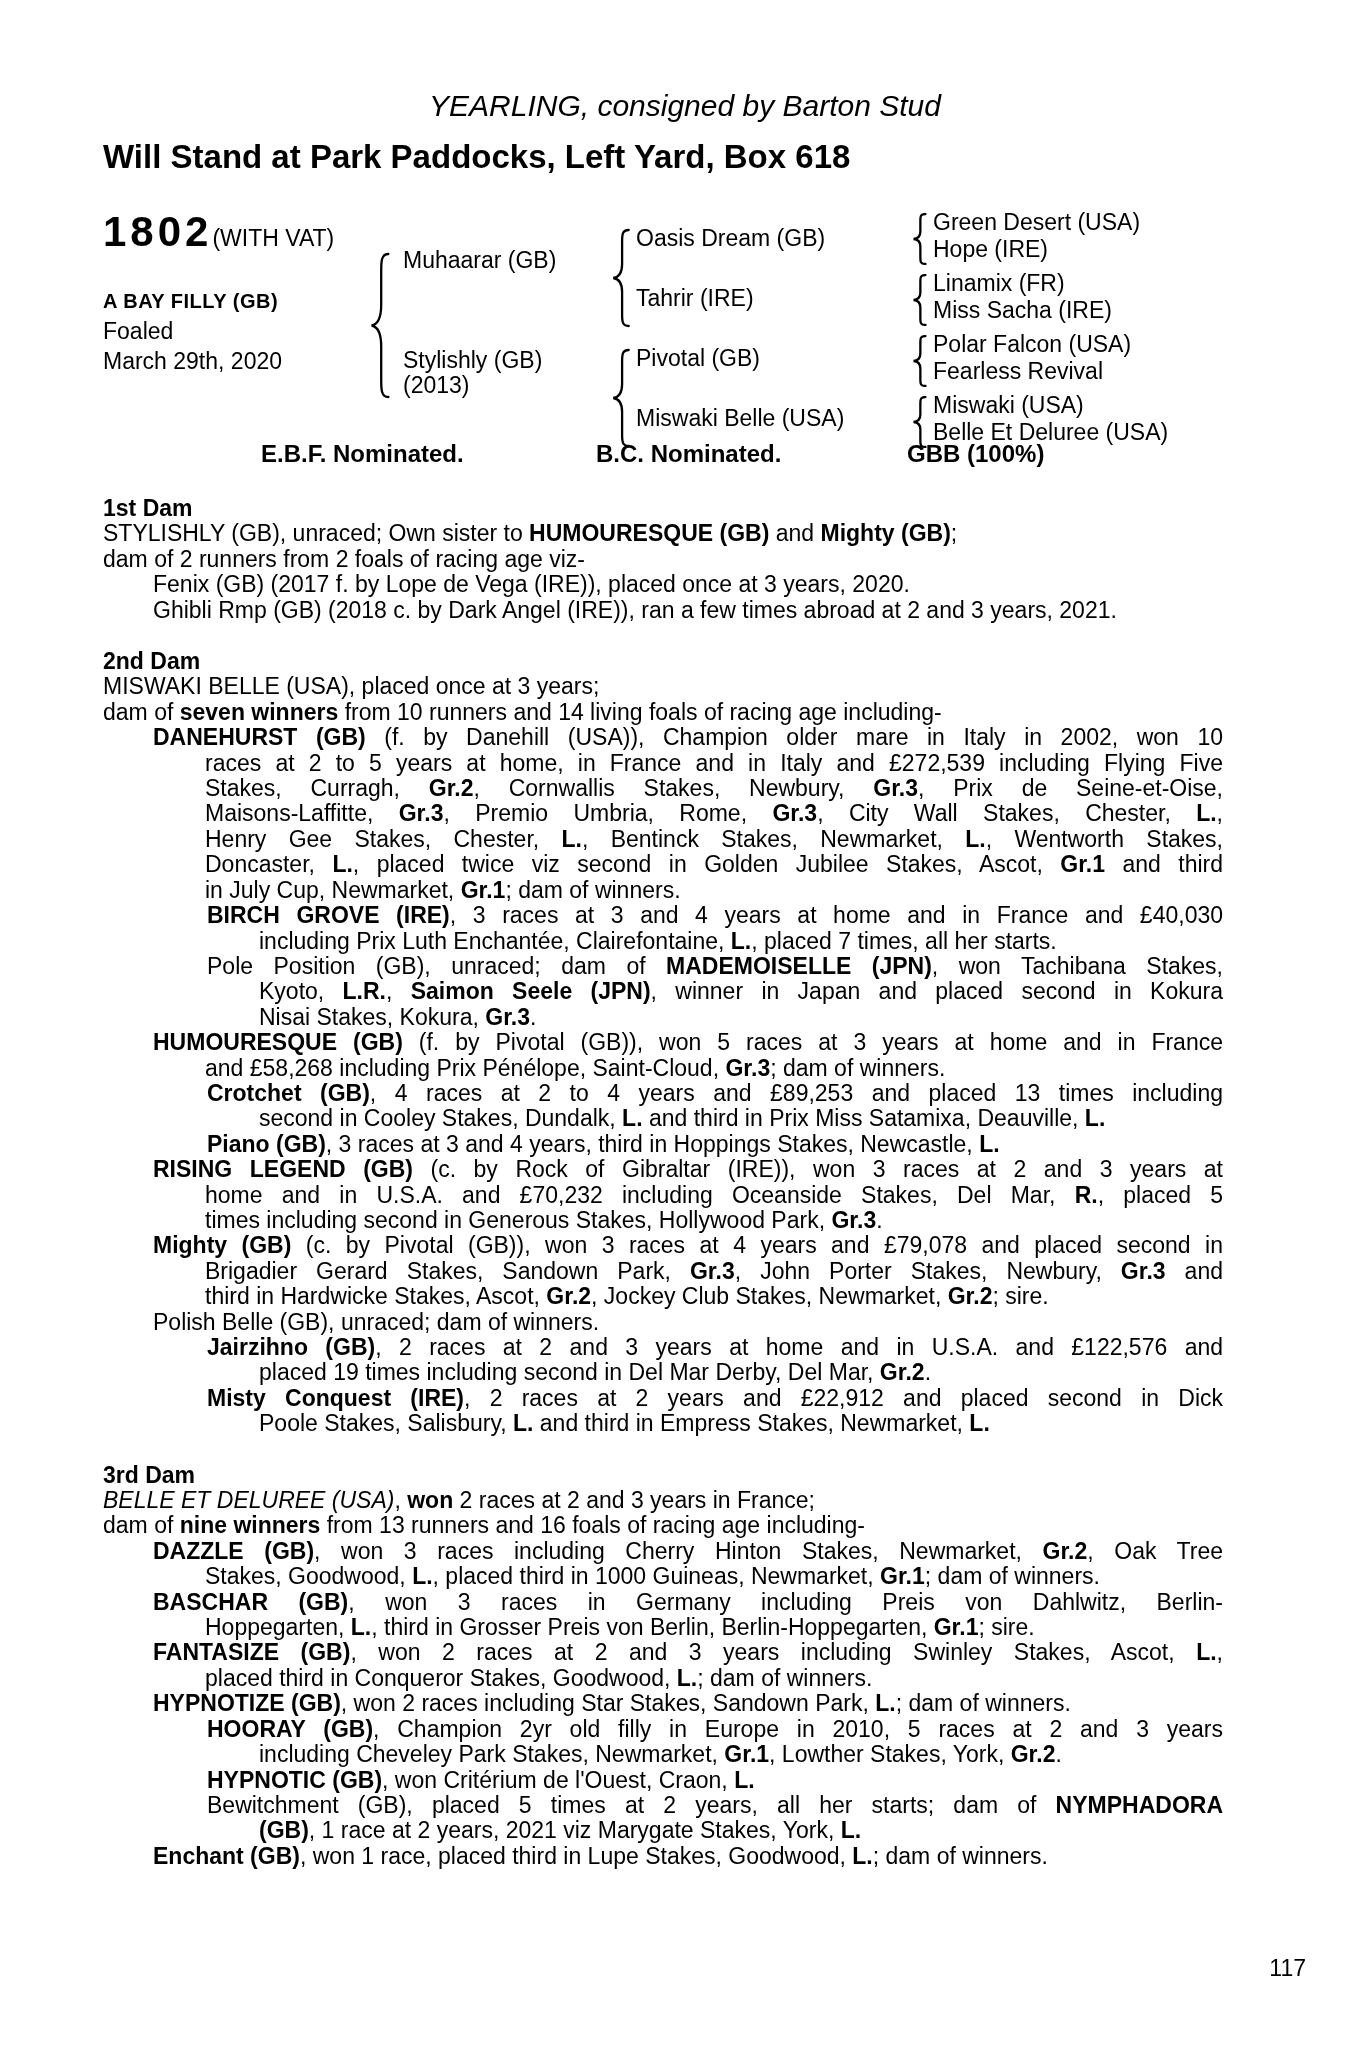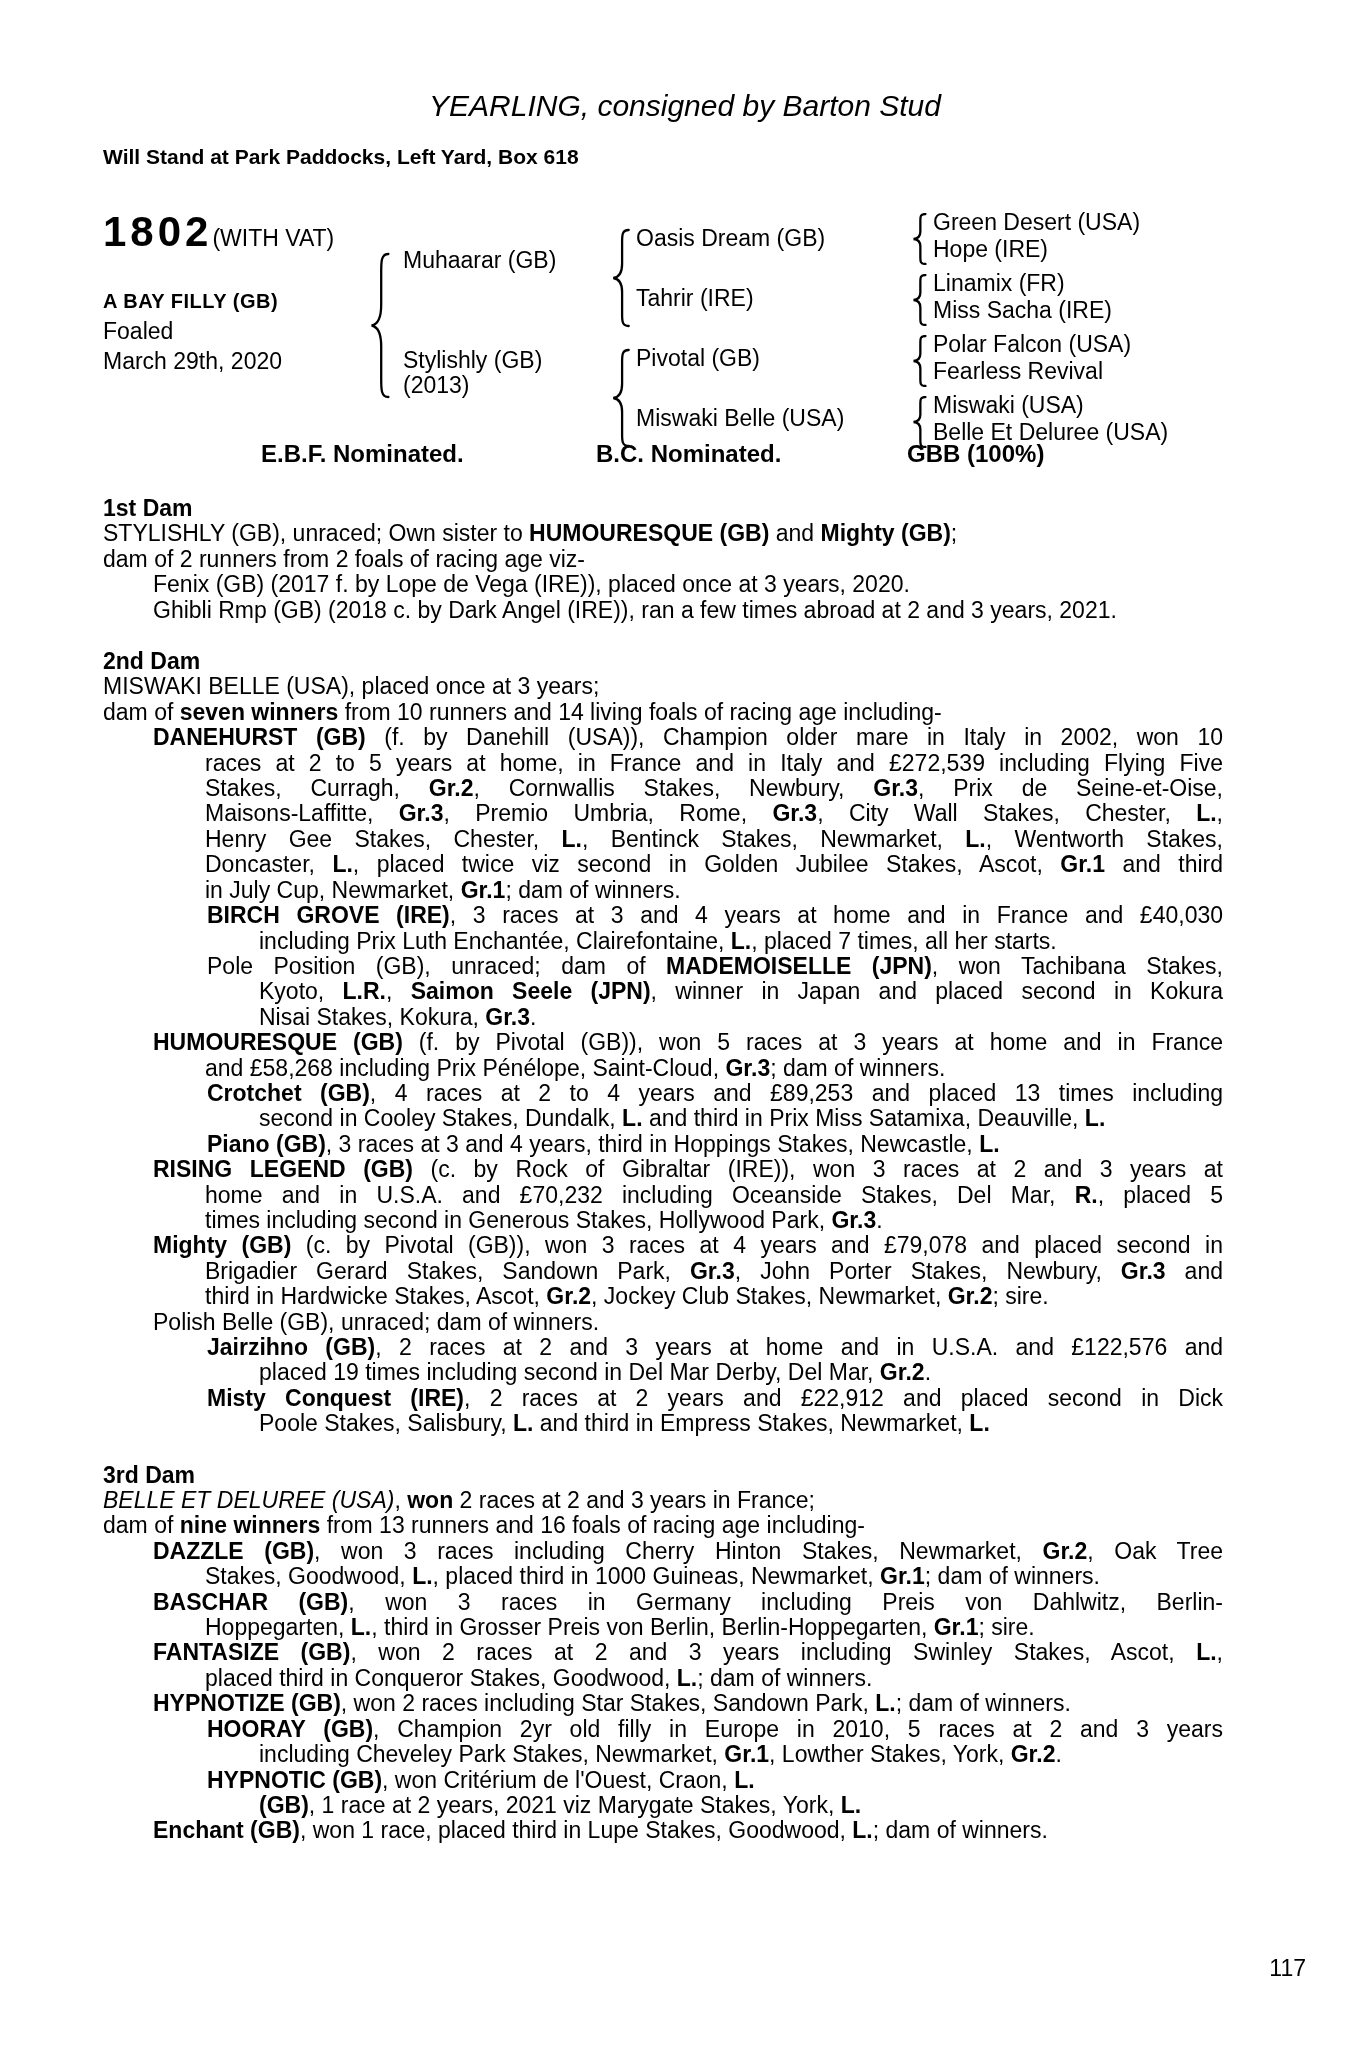--- a/index.html
+++ b/index.html
@@ -5,21 +5,21 @@
   html,body{margin:0;padding:0;}
   body{
     width:1346px;height:2048px;position:relative;overflow:hidden;
     background:#ffffff;color:#000;
     font-family:"Liberation Sans","DejaVu Sans",sans-serif;
     font-size:23px;
     -webkit-font-smoothing:antialiased;
   }
   .page{position:absolute;inset:0;padding:93px 123px 0 103px;box-sizing:border-box;}
   .title{text-align:center;font-style:italic;font-size:30px;line-height:26px;margin:0 -123px 0 -103px;padding-left:24px;}
-  .stand{font-weight:bold;font-size:21px;line-height:26px;margin-top:25px;}
+  .stand{font-weight:bold;font-size:33px;line-height:26px;margin-top:25px;}
 
   
   .ped{position:relative;height:252px;margin-top:19px;}
   .abs{position:absolute;}
   .lot-row{top:22px;left:0;display:flex;align-items:baseline;}
   .lot-num{font-size:42px;font-weight:bold;letter-spacing:4px;line-height:1;}
   .vat{font-size:23px;}
   .horse-name{top:102px;left:0;font-weight:bold;font-size:20px;line-height:1;letter-spacing:.5px;}
   .foaled{top:131px;left:0;line-height:1;}
   .foal-date{top:161px;left:0;line-height:1;}
@@ -227,20 +227,21 @@
           <div class="line head"><span class="b">HYPNOTIZE (GB)</span><span>, won 2 races including Star Stakes, Sandown Park, </span><span class="b">L.</span><span>; dam of winners.</span></div>
         </div>
         <div class="para ind2">
           <div class="line just head"><span class="b">HOORAY (GB)</span><span>, Champion 2yr old filly in Europe in 2010, 5 races at 2 and 3 years</span></div>
           <div class="line cont"><span>including Cheveley Park Stakes, Newmarket, </span><span class="b">Gr.1</span><span>, Lowther Stakes, York, </span><span class="b">Gr.2</span><span>.</span></div>
         </div>
         <div class="para ind2">
           <div class="line head"><span class="b">HYPNOTIC (GB)</span><span>, won Critérium de l'Ouest, Craon, </span><span class="b">L.</span></div>
         </div>
         <div class="para ind2">
+          <div class="line just head"><span>Bewitchment (GB), placed 5 times at 2 years, all her starts; dam of </span><span class="b">NYMPHADORA</span></div>
           <div class="line cont"><span class="b">(GB)</span><span>, 1 race at 2 years, 2021 viz Marygate Stakes, York, </span><span class="b">L.</span></div>
         </div>
         <div class="para ind1">
           <div class="line head"><span class="b">Enchant (GB)</span><span>, won 1 race, placed third in Lupe Stakes, Goodwood, </span><span class="b">L.</span><span>; dam of winners.</span></div>
         </div>
       </div>
     </div>
 
 </div>
 

